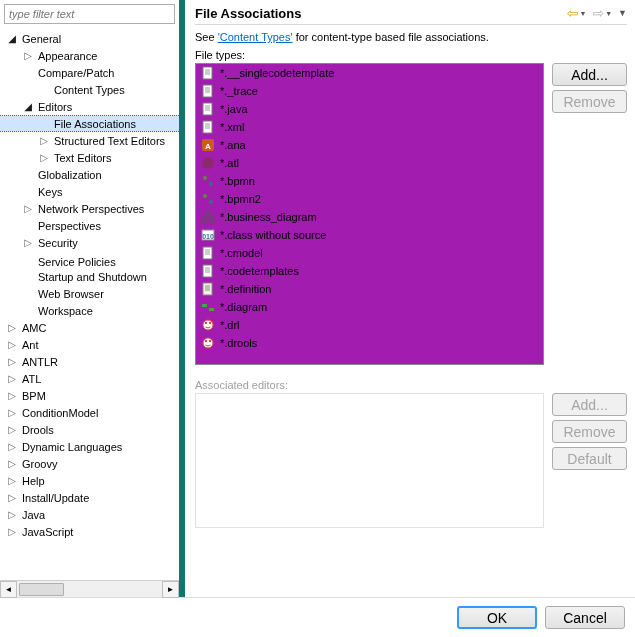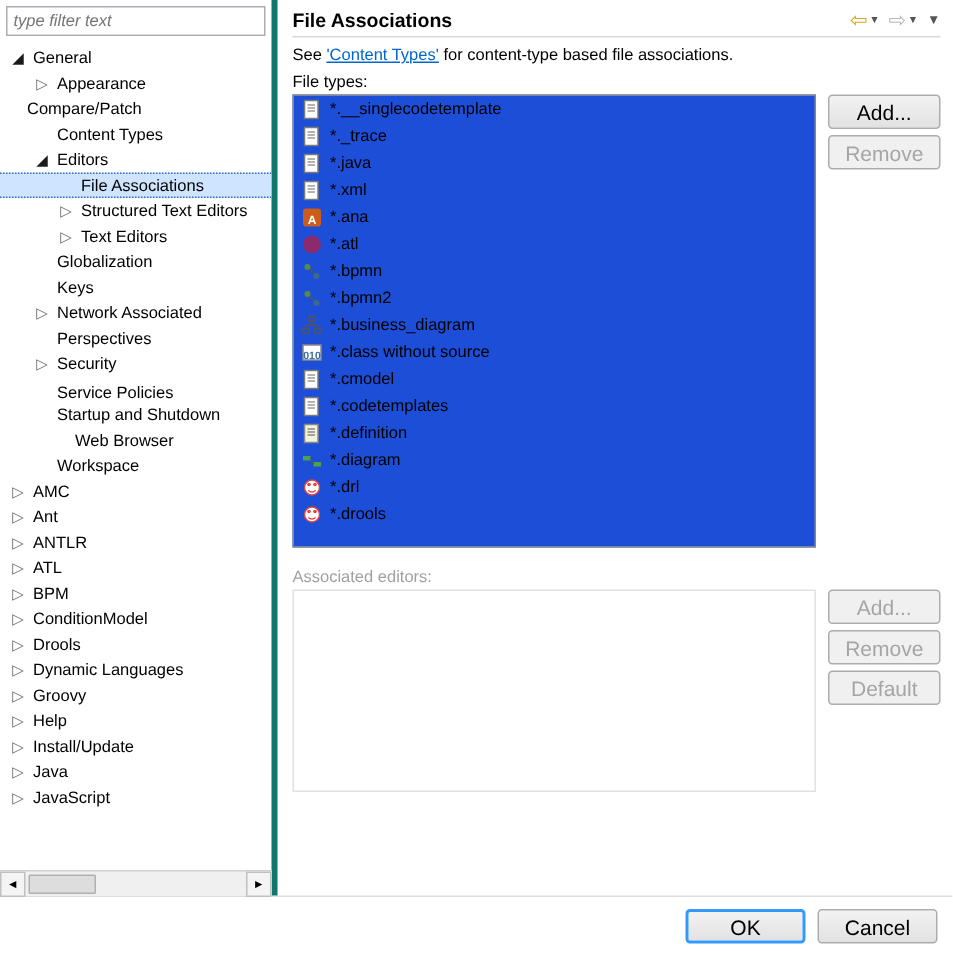--- a/index.html
+++ b/index.html
@@ -20,21 +20,21 @@
 }
 .content-area {
   display: flex;
   flex: 1;
   min-height: 0;
 }
 .sidebar {
   width: 185px;
   display: flex;
   flex-direction: column;
-  border-right: 4px solid #0f766e;
+  border-right: 6px solid #0f766e;
   position: relative;
 }
 .filter-input {
   margin: 4px;
   border: 1px solid #abadb3;
   padding: 2px 4px;
   font-size: 11px;
   height: 20px;
   font-style: italic;
   color: #777;
@@ -127,21 +127,21 @@
 .label-txt.disabled { color: #a0a0a0; }
 
 .list-area {
   display: flex;
   gap: 8px;
 }
 .file-list {
   flex: 1;
   height: 302px;
   border: 1px solid #828790;
-  background: #1d4ed8;
+  background: #a21caf;
   overflow-y: scroll;
   overflow-x: hidden;
   scrollbar-width: auto;
 }
 .file-item {
   display: flex;
   align-items: center;
   height: 18px;
   padding-left: 4px;
   gap: 4px;
@@ -202,25 +202,25 @@
       <input class="filter-input" placeholder="type filter text" style="">
       <div class="tree" id="tree">
           <div class="tree-item" style="padding-left: 4px;">
             <span class="arrow expanded">◢</span>
             <span class="label">General</span>
           </div>
           <div class="tree-item" style="padding-left: 20px;">
             <span class="arrow">▷</span>
             <span class="label">Appearance</span>
           </div>
-          <div class="tree-item" style="">
+          <div class="tree-item" style="padding-left: 20px;">
             <span class="arrow"></span>
             <span class="label">Compare/Patch</span>
           </div>
-          <div class="tree-item" style="padding-left: 20px; text-align: center;">
+          <div class="tree-item" style="padding-left: 36px; text-align: center;">
             <span class="arrow"></span>
             <span class="label">Content Types</span>
           </div>
           <div class="tree-item" style="padding-left: 20px;">
             <span class="arrow expanded">◢</span>
             <span class="label">Editors</span>
           </div>
           <div class="tree-item selected" style="padding-left: 36px;">
             <span class="arrow"></span>
             <span class="label">File Associations</span>
@@ -236,39 +236,39 @@
           <div class="tree-item" style="padding-left: 20px;">
             <span class="arrow"></span>
             <span class="label">Globalization</span>
           </div>
           <div class="tree-item" style="padding-left: 20px;">
             <span class="arrow"></span>
             <span class="label">Keys</span>
           </div>
           <div class="tree-item" style="padding-left: 20px;">
             <span class="arrow">▷</span>
-            <span class="label">Network Associated</span>
+            <span class="label">Network Perspectives</span>
           </div>
           <div class="tree-item" style="padding-left: 20px;">
             <span class="arrow"></span>
             <span class="label">Perspectives</span>
           </div>
           <div class="tree-item" style="padding-left: 20px;">
             <span class="arrow">▷</span>
             <span class="label">Security</span>
           </div>
           <div class="tree-item" style="padding-left: 20px; align-items: flex-end;">
             <span class="arrow"></span>
             <span class="label">Service Policies</span>
           </div>
           <div class="tree-item" style="padding-left: 20px;">
             <span class="arrow"></span>
             <span class="label">Startup and Shutdown</span>
           </div>
-          <div class="tree-item" style="padding-left: 32px;">
+          <div class="tree-item" style="padding-left: 20px;">
             <span class="arrow"></span>
             <span class="label">Web Browser</span>
           </div>
           <div class="tree-item" style="padding-left: 20px;">
             <span class="arrow"></span>
             <span class="label">Workspace</span>
           </div>
           <div class="tree-item" style="padding-left: 4px;">
             <span class="arrow">▷</span>
             <span class="label">AMC</span>

